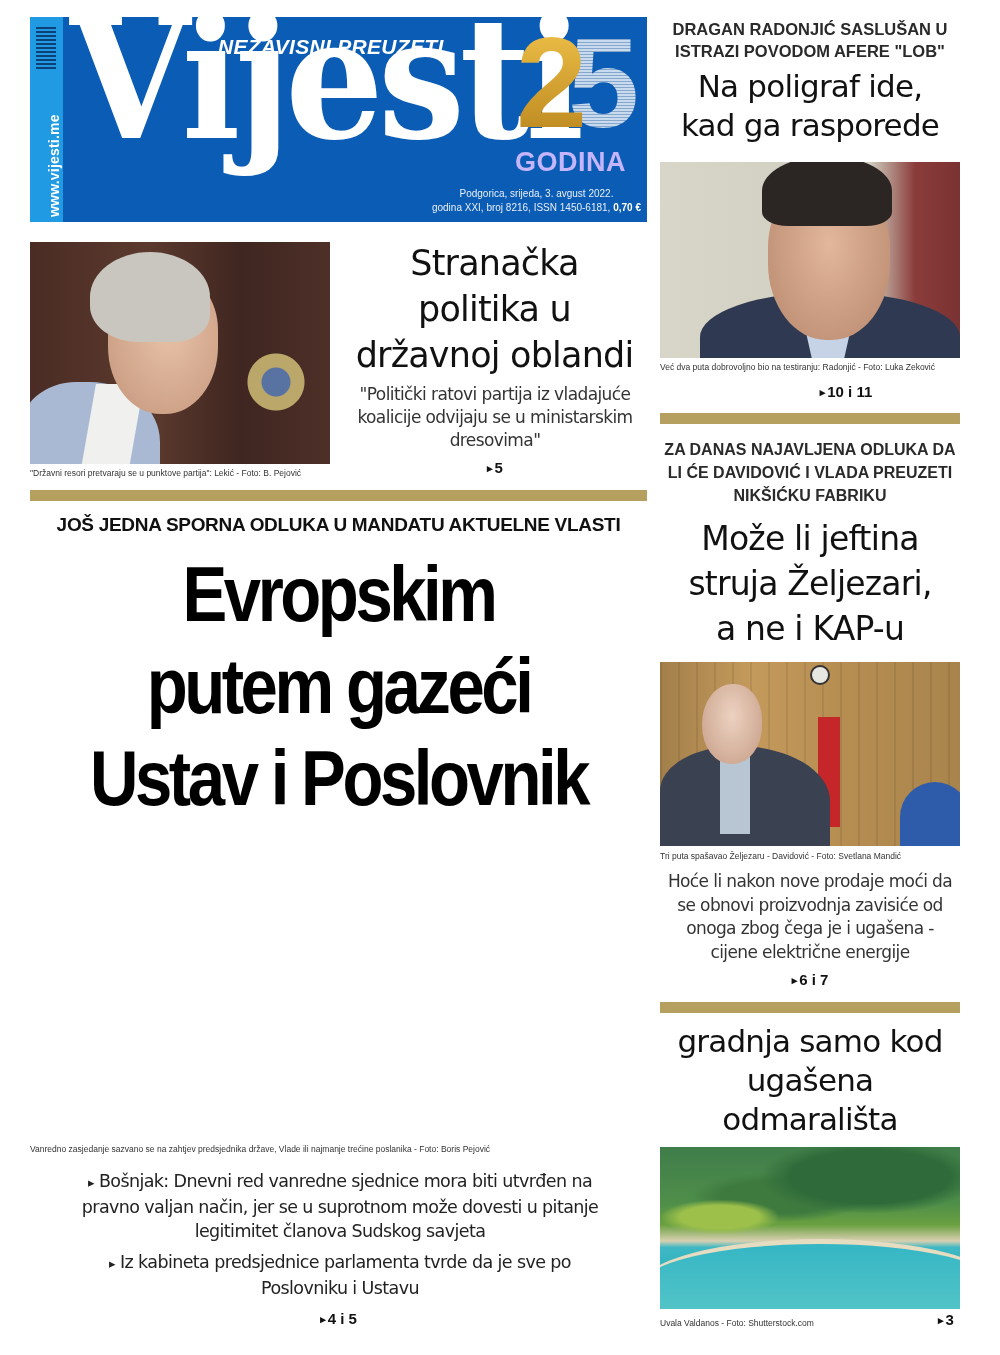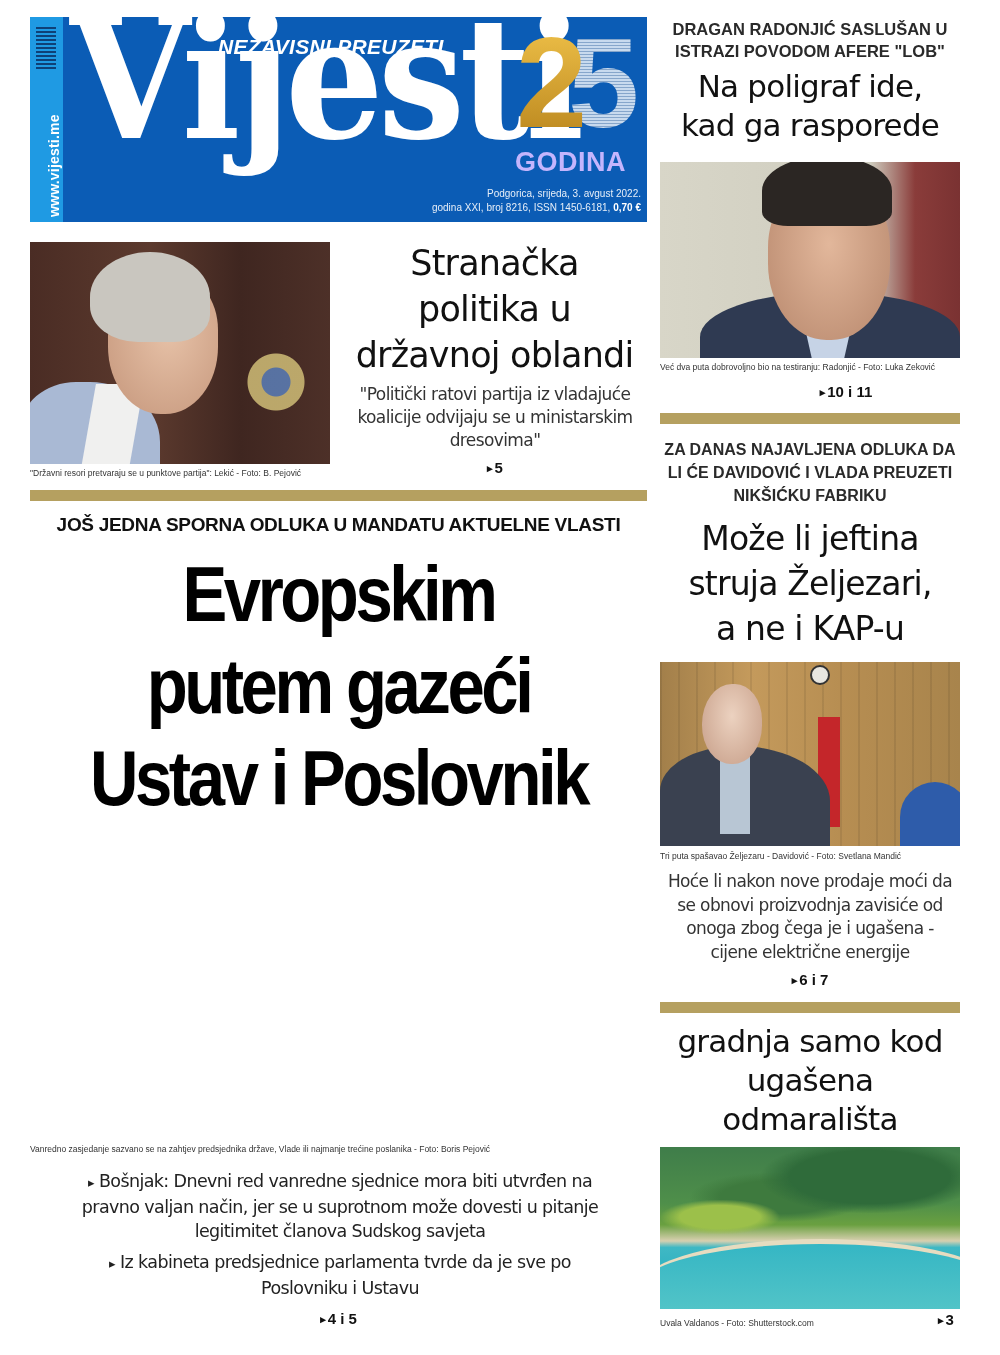--- a/index.html
+++ b/index.html
@@ -23,21 +23,21 @@
     #masthead .anniv { position: absolute; left: 480px; top: 12px; width: 130px; height: 150px; }
     #masthead .anniv .two { position: absolute; left: 6px; top: -10px; font-family: "Liberation Sans", sans-serif; font-weight: bold;
       font-size: 128px; color: #d9a632; line-height: 1; letter-spacing: -4px;
       background: linear-gradient(180deg, #f0c24a, #b8841c); -webkit-background-clip: text; background-clip: text; -webkit-text-fill-color: transparent; }
     #masthead .anniv .five { position: absolute; left: 58px; top: -10px; font-family: "Liberation Sans", sans-serif; font-weight: bold;
       font-size: 128px; line-height: 1; color: #c9d8ea; opacity: 0.85;
       background: repeating-linear-gradient(0deg, #e9f0f8 0 2px, #9cb3cf 2px 3px); -webkit-background-clip: text; background-clip: text; -webkit-text-fill-color: transparent; z-index: 0; }
     #masthead .anniv .two { z-index: 1; }
     #masthead .anniv .godina { position: absolute; left: 5px; top: 118px; font-family: "Liberation Sans", sans-serif; font-weight: bold;
       font-size: 27px; color: #c4b5fd; letter-spacing: 0.5px; }
-    #masthead .issue { position: absolute; right: 6px; top: 170px; text-align: right; color: #e6eef8;
+    #masthead .issue { position: absolute; right: 6px; top: 170px; text-align: center; color: #e6eef8;
       font-family: "Liberation Sans", sans-serif; font-size: 10px; line-height: 14px; }
     #masthead .issue b { color: #fff; font-weight: bold; }
 
     
     .kicker { font-family: "Liberation Sans", sans-serif; font-weight: bold; text-transform: uppercase; color: #2a2a2a; }
     .headline-light { font-family: "DejaVu Sans", sans-serif; font-weight: normal; color: #111; letter-spacing: -0.8px; }
     .deck { font-family: "DejaVu Sans", sans-serif; color: #333; letter-spacing: -0.6px; }
     .caption { font-family: "Liberation Sans", sans-serif; font-size: 8.5px; color: #333; white-space: nowrap; overflow: hidden; }
     .pageref { font-family: "Liberation Sans", sans-serif; font-weight: bold; font-size: 15px; color: #111; }
     .pageref .arrow { font-size: 11px; margin-right: 2px; vertical-align: 1px; }

